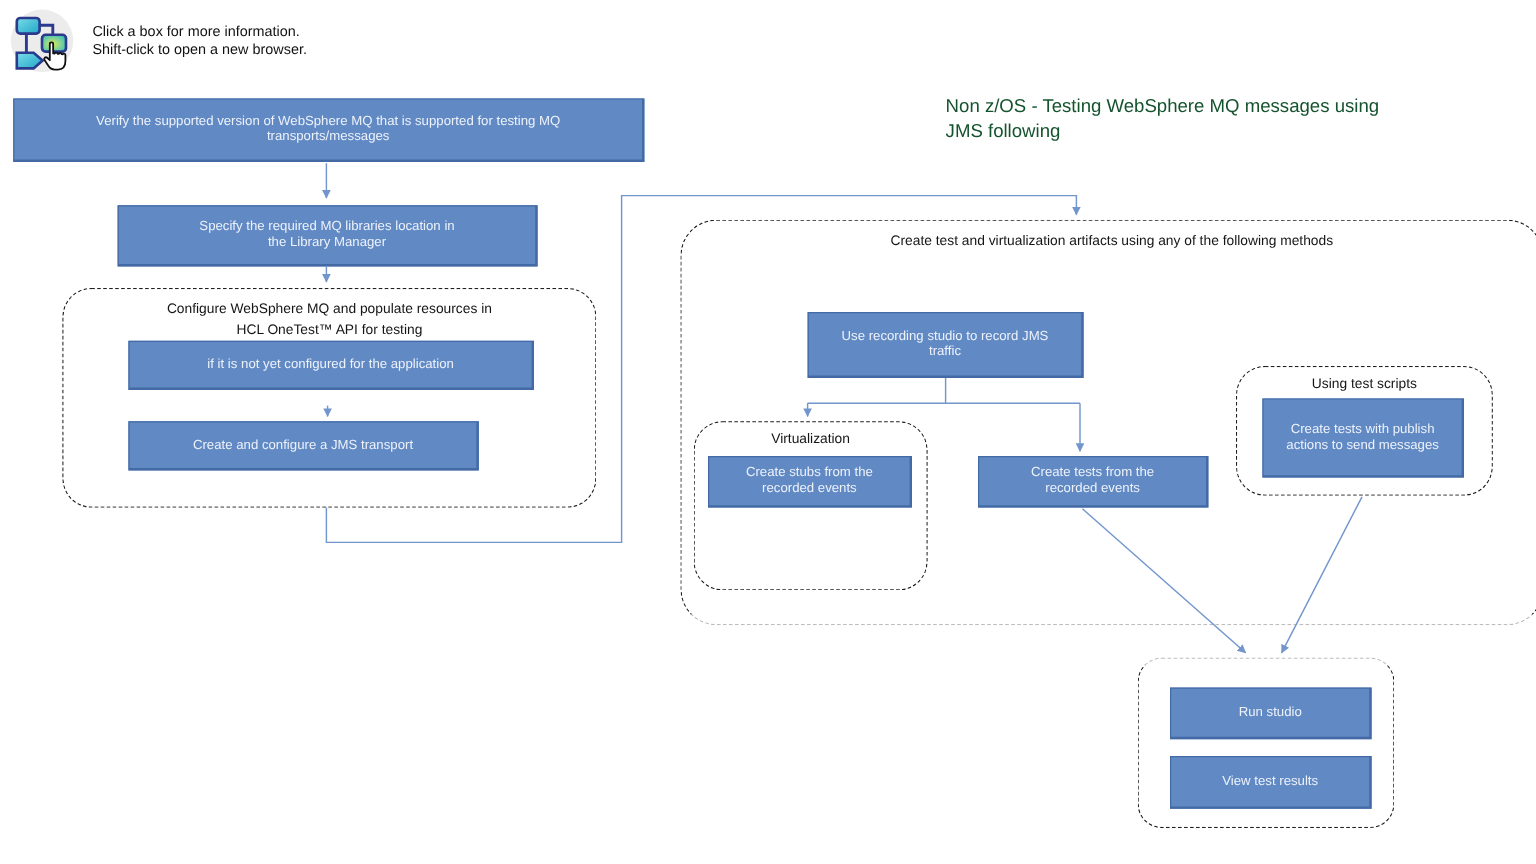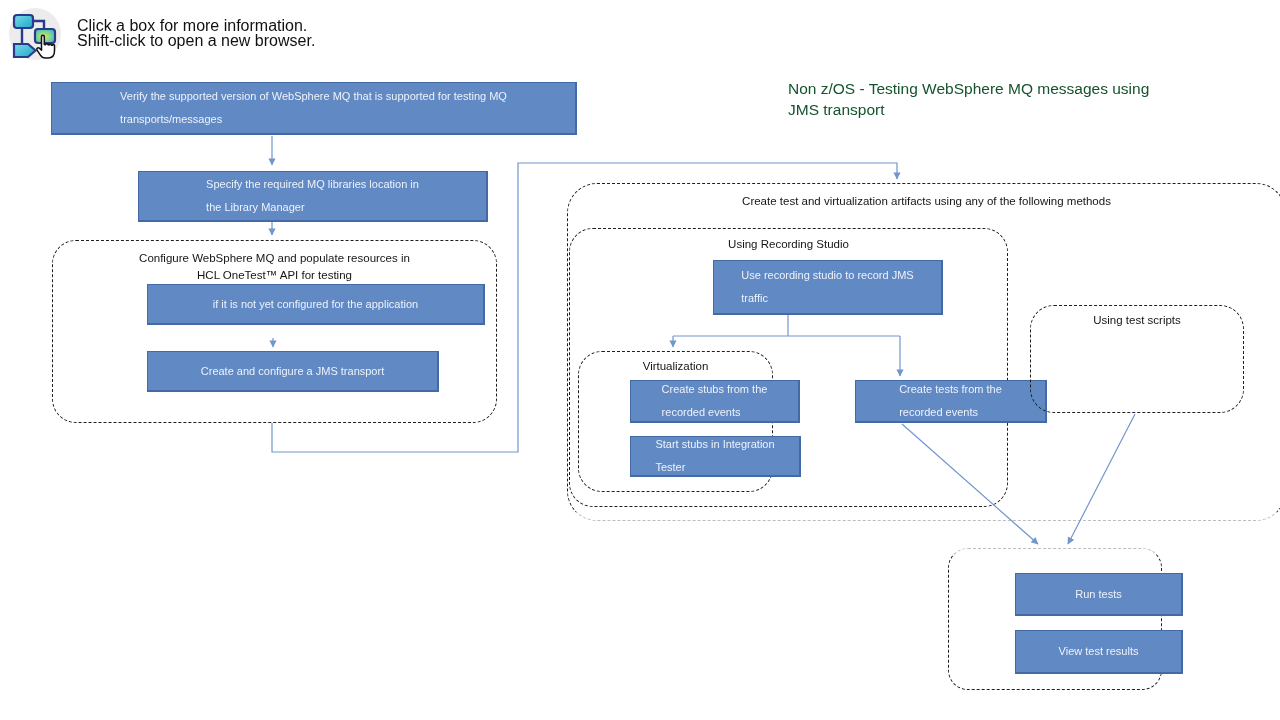--- a/index.html
+++ b/index.html
@@ -4,39 +4,39 @@
 <style>
   html,body{margin:0;padding:0;background:#fff;}
   #stage{
     position:relative;width:1280px;height:720px;background:#ffffff;
     font-family:"Liberation Sans","DejaVu Sans",sans-serif;overflow:hidden;
   }
   .abs{position:absolute;}
   
   .bluebox{
     position:absolute;background:#6189c4;border:1px solid #436aa4;
-    display:flex;align-items:center;justify-content:center;text-align:left;
-    color:#edf2fa;font-size:11px;line-height:23px;white-space:pre-line;
+    display:flex;align-items:center;justify-content:center;text-align:center;
+    color:#edf2fa;font-size:11px;line-height:13px;white-space:pre-line;
     box-sizing:border-box;padding:2px 8px;cursor:pointer;
-    border-bottom-width:2px;border-right-width:2px;margin-left:40px;
+    border-bottom-width:2px;border-right-width:2px;
   }
   
   .dashed{
     position:absolute;border:1.4px dashed #1f1f1f;border-radius:24px;
     box-sizing:border-box;background:transparent;
   }
   .dashed .grouplabel{
     position:absolute;left:0;right:0;text-align:center;color:#151515;
     font-size:11.5px;line-height:17px;white-space:pre-line;
   }
   #container-artifacts{border-radius:30px;border-bottom-color:#bdbdbd;margin-left:24px;}
   #container-results{border-top-color:#bdbdbd;border-radius:20px;}
   
   #instructions{
-    position:absolute;left:77px;top:19px;font-size:16px;line-height:14.5px;color:#111;
+    position:absolute;left:77px;top:19px;font-size:12px;line-height:14.5px;color:#111;
   }
   #diagram-title{
     position:absolute;left:788px;top:78px;font-size:15.5px;line-height:21px;color:#14532d;
   }
   svg.overlay{position:absolute;left:0;top:0;pointer-events:none;}
 </style>
 </head>
 <body>
 
 <div id="stage">
@@ -61,63 +61,60 @@
     <path d="M33.5 29.5c0-1.6 2.8-1.6 2.8 0v8l1.2 0.2c0.1-1.3 2.5-1.2 2.5 0.1l1.1 0.15c0.15-1.2 2.3-1.05 2.3 0.2l1 0.1c0.2-1 2.1-0.8 2.1 0.3v5.5c0 4.5-2.3 6.9-6.3 6.9h-2.6c-2.3 0-4-1-5.2-2.9l-3.3-5c-1-1.5 0.9-3.1 2.2-1.9l2.2 2z" fill="#ffffff" stroke="#111" stroke-width="1.5" stroke-linejoin="round"></path>
   </svg>
 
   <div id="instructions">
     <div>Click a box for more information.</div>
     <div>Shift-click to open a new browser.</div>
   </div>
 
   <div id="diagram-title">
     <div>Non z/OS - Testing WebSphere MQ messages using</div>
-    <div>JMS transport</div>
+    <div>JMS following</div>
   </div>
 
   <div class="bluebox" style="left:11px;top:82px;width:526px;height:53px">Verify the supported version of WebSphere MQ that is supported for testing MQ
 transports/messages</div>
 
   <div class="bluebox" style="left:98px;top:171px;width:350px;height:51px">Specify the required MQ libraries location in
 the Library Manager</div>
 
   <div class="dashed" style="left:52px;top:240px;width:445px;height:183px">
     <div class="grouplabel" style="top:9px">Configure WebSphere MQ and populate resources in
 HCL OneTest™ API for testing</div>
   </div>
   <div class="bluebox" style="left:107px;top:284px;width:338px;height:41px">if it is not yet configured for the application</div>
   <div class="bluebox" style="left:107px;top:351px;width:292px;height:41px">Create and configure a JMS transport</div>
 
   <div class="dashed" id="container-artifacts" style="left:543px;top:183px;width:719px;height:338px">
     <div class="grouplabel" style="top:9px">Create test and virtualization artifacts using any of the following methods</div>
   </div>
 
-  <div class="dashed" style="left:569px;top:228px;width:439px;height:279px">
-    <div class="grouplabel" style="top:7px">Using Recording Studio</div>
-  </div>
   <div class="bluebox" style="left:673px;top:260px;width:230px;height:55px">Use recording studio to record JMS
 traffic</div>
 
   <div class="dashed" style="left:578px;top:351px;width:195px;height:141px">
     <div class="grouplabel" style="top:6px">Virtualization</div>
   </div>
   <div class="bluebox" style="left:590px;top:380px;width:170px;height:43px">Create stubs from the
 recorded events</div>
-  <div class="bluebox" style="left:590px;top:436px;width:171px;height:41px">Start stubs in Integration
-Tester</div>
 
   <div class="bluebox" style="left:815px;top:380px;width:192px;height:43px">Create tests from the
 recorded events</div>
 
   <div class="dashed" style="left:1030px;top:305px;width:214px;height:108px">
     <div class="grouplabel" style="top:6px">Using test scripts</div>
   </div>
+  <div class="bluebox" style="left:1052px;top:332px;width:168px;height:66px">Create tests with publish
+actions to send messages</div>
 
   <div class="dashed" id="container-results" style="left:948px;top:548px;width:214px;height:142px"></div>
-  <div class="bluebox" style="left:975px;top:573px;width:168px;height:43px">Run tests</div>
+  <div class="bluebox" style="left:975px;top:573px;width:168px;height:43px">Run studio</div>
   <div class="bluebox" style="left:975px;top:630px;width:168px;height:44px">View test results</div>
 
   <svg class="overlay" width="1280" height="720" viewBox="0 0 1280 720">
     <defs>
       <marker id="arr" markerWidth="8" markerHeight="8" refX="5.5" refY="3" orient="auto">
         <path d="M0 0 L6 3 L0 6 Z" fill="#7296cc"></path>
       </marker>
     </defs>
     <g stroke="#7296cc" stroke-width="1.2" fill="none">
       <line x1="272" y1="136" x2="272" y2="165" marker-end="url(#arr)"></line>

